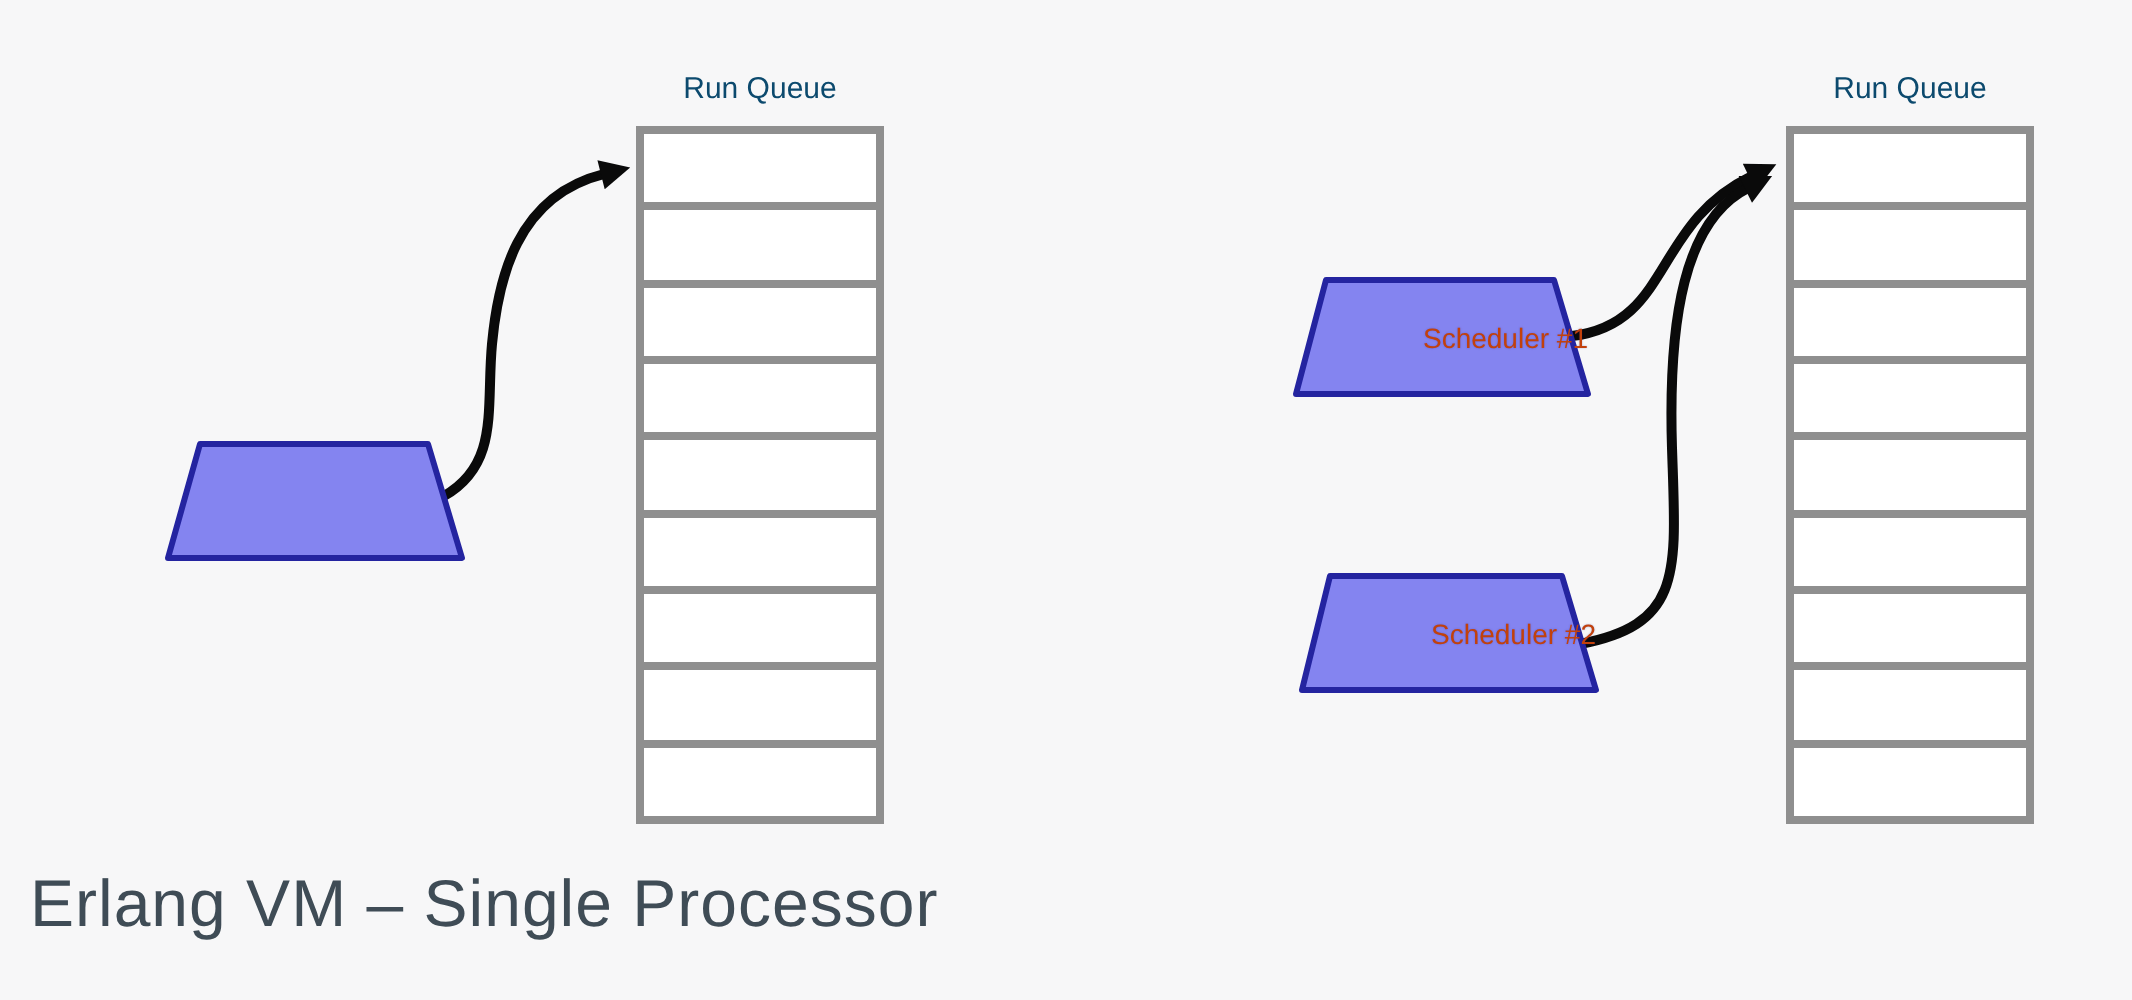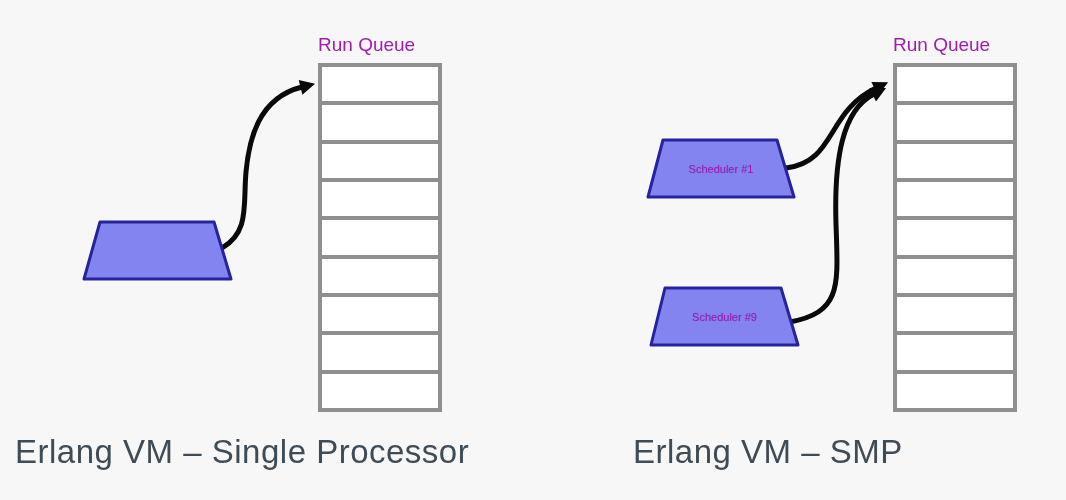--- a/index.html
+++ b/index.html
@@ -17,45 +17,46 @@
   }
   .svg-layer {
     position: absolute;
     left: 0;
     top: 0;
     width: 1066px;
     height: 500px;
   }
   .rq-label {
     position: absolute;
-    font-size: 19px;
+    text-align: center;
+    font-size: 15px;
     font-weight: 500;
-    color: #a21caf;
+    color: #0c4a6e;
     line-height: 24px;
     white-space: nowrap;
   }
   .queue {
     position: absolute;
     width: 116px;
     height: 341px;
     background: #8f8f8f;
     padding: 4px;
     display: flex;
     flex-direction: column;
     gap: 4px;
   }
   .queue .cell {
     flex: 1 1 auto;
     background: #ffffff;
   }
   .sched-label {
     position: absolute;
-    text-align: center;
-    font-size: 11px;
-    color: #a21caf;
+    text-align: right;
+    font-size: 14px;
+    color: #c2410c;
     line-height: 20px;
     white-space: nowrap;
     text-shadow: 0 0 1px rgba(40,40,160,0.35);
   }
   .caption {
     position: absolute;
     text-align: left;
     font-size: 33px;
     font-weight: 300;
     letter-spacing: 0.5px;
@@ -113,17 +114,16 @@
       <div class="cell"></div>
       <div class="cell"></div>
       <div class="cell"></div>
       <div class="cell"></div>
       <div class="cell"></div>
       <div class="cell"></div>
     </div>
 
   <div class="sched-label" style="left:648px; top:159px; width:146px;">Scheduler #1</div>
 
-  <div class="sched-label" style="left:651px; top:307px; width:147px;">Scheduler #9</div>
+  <div class="sched-label" style="left:651px; top:307px; width:147px;">Scheduler #2</div>
 
-  <div class="caption" style="left:633px; top:433px; width:400px;">Erlang VM – SMP</div>
 
 </div>
 
 </body></html>

